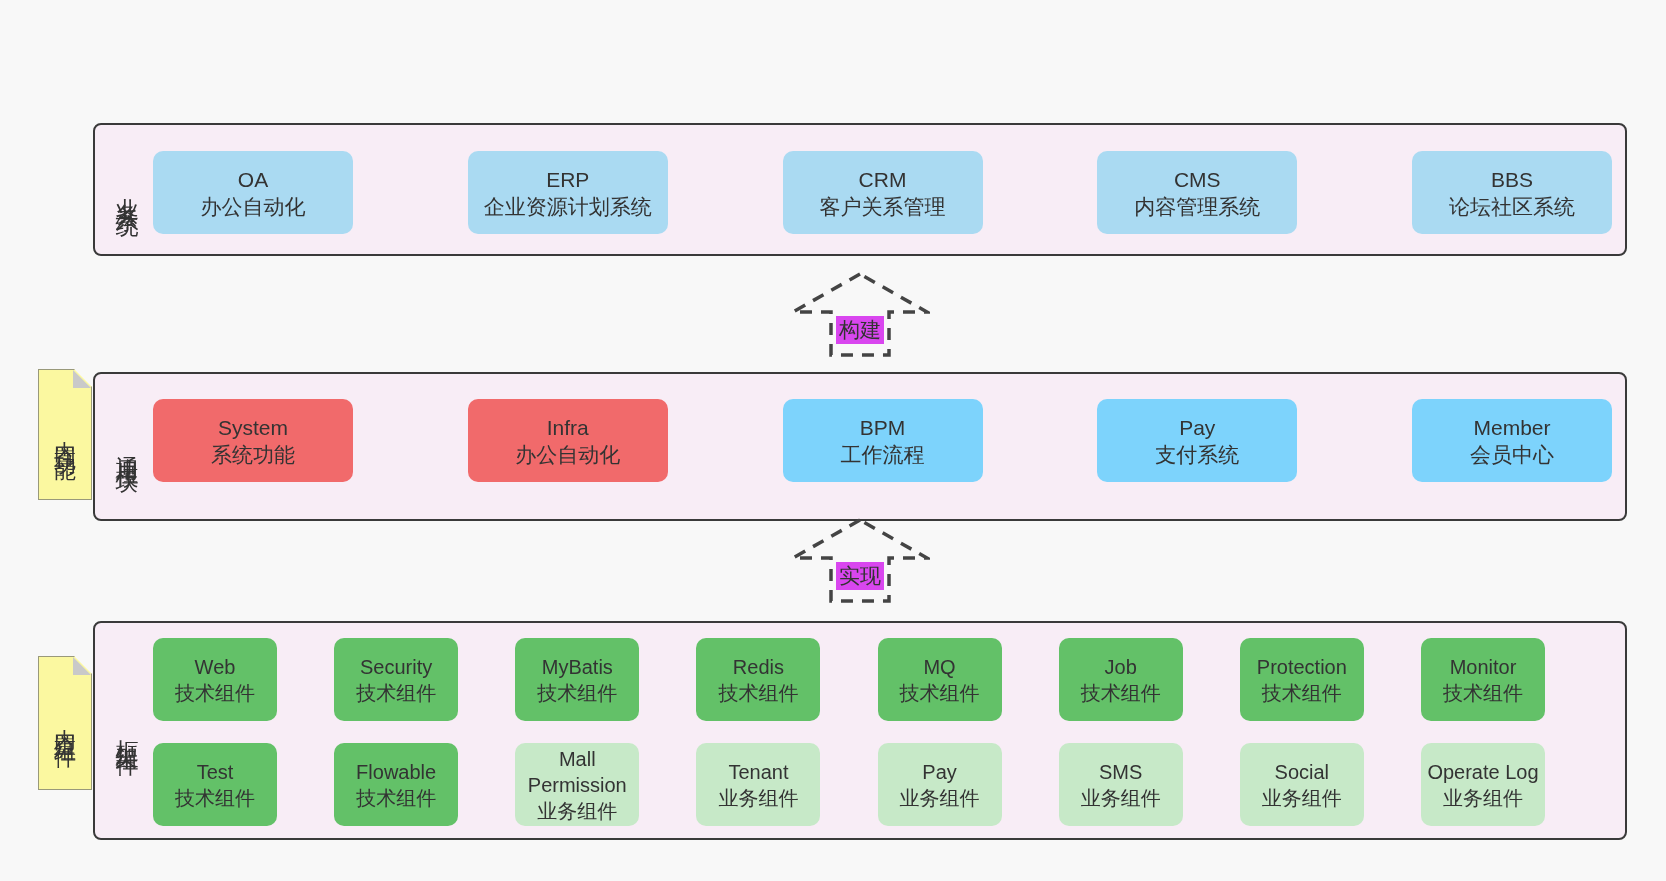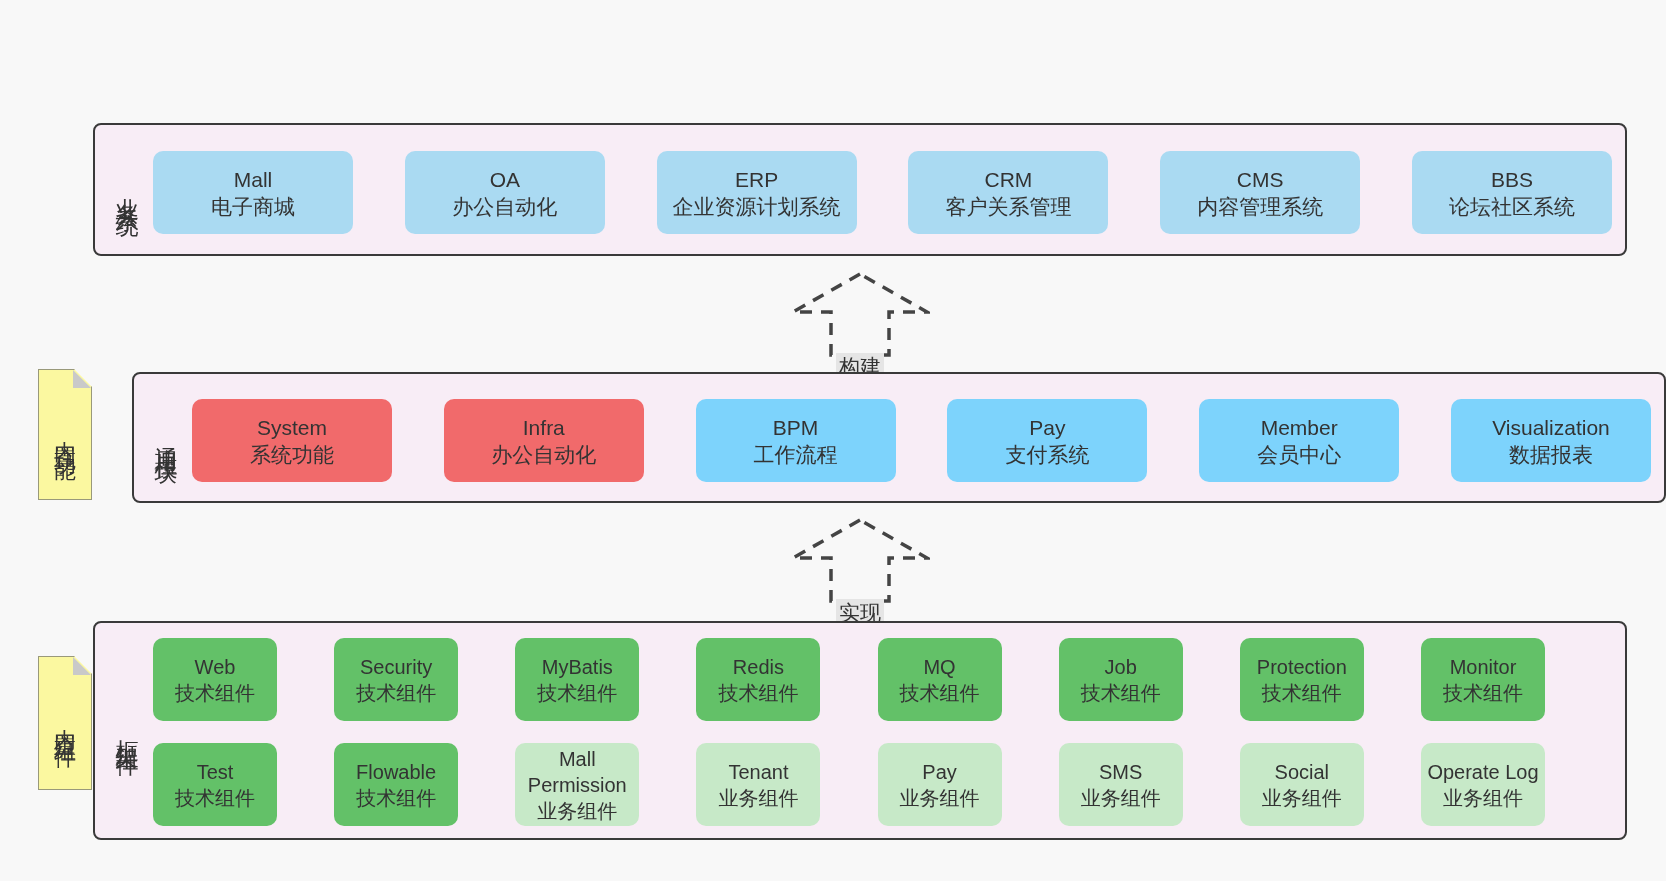--- a/index.html
+++ b/index.html
@@ -15,21 +15,21 @@
 
   
   .panel{
     position:absolute;
     box-sizing:border-box;
     background:#f8edf6;
     border:2px solid #3a3a3a;
     border-radius:8px;
   }
   #panel-business{left:93px;top:123px;width:1534px;height:133px;}
-  #panel-modules{left:93px;top:372px;width:1534px;height:131px;margin-left:39px;}
+  #panel-modules{left:93px;top:372px;width:1534px;height:149px;}
   #panel-components{left:93px;top:621px;width:1534px;height:219px;}
 
   .panel-label{
     position:absolute;left:10px;top:0;bottom:0;width:46px;
     display:flex;align-items:center;justify-content:center;
     writing-mode:vertical-rl;text-orientation:upright;
     font-size:23px;letter-spacing:5px;color:#333;
   }
 
   .row{
@@ -82,36 +82,32 @@
   .arrow{position:absolute;width:140px;height:86px;}
   #arrow-build{left:790px;top:272px;}
   #arrow-implement{left:790px;top:518px;}
   .arrow svg{display:block;width:100%;height:100%;}
   .arrow polygon{
     fill:none;stroke:#444;stroke-width:3.5;
     stroke-dasharray:12 9;stroke-linejoin:miter;
   }
   .arrow-label{
     position:absolute;left:50%;top:44px;transform:translateX(-50%);
-    background:#e5e5e5;padding:0 3px;
-    font-size:21px;color:#333;white-space:nowrap;margin-top:37px;
+    background:#d946ef;padding:0 3px;
+    font-size:21px;color:#333;white-space:nowrap;
   }
 </style>
 </head>
 <body>
 
 <div class="stage">
 
   <section class="panel" id="panel-business">
     <div class="panel-label">业务系统</div>
     <div class="row six">
-      <div class="box" data-variant="blue">
-        <span>Mall</span>
-        <span>电子商城</span>
-      </div>
       <div class="box" data-variant="blue">
         <span>OA</span>
         <span>办公自动化</span>
       </div>
       <div class="box" data-variant="blue">
         <span>ERP</span>
         <span>企业资源计划系统</span>
       </div>
       <div class="box" data-variant="blue">
         <span>CRM</span>
@@ -156,24 +152,20 @@
         <span>工作流程</span>
       </div>
       <div class="box" data-variant="pink">
         <span>Pay</span>
         <span>支付系统</span>
       </div>
       <div class="box" data-variant="pink">
         <span>Member</span>
         <span>会员中心</span>
       </div>
-      <div class="box" data-variant="pink">
-        <span>Visualization</span>
-        <span>数据报表</span>
-      </div>
     </div>
   </section>
 
   <div class="arrow" id="arrow-implement">
     <svg viewBox="0 0 140 86">
       <polygon points="70,2 3,40 41,40 41,83 99,83 99,40 137,40"></polygon>
     </svg>
     <span class="arrow-label">实现</span>
   </div>
 

